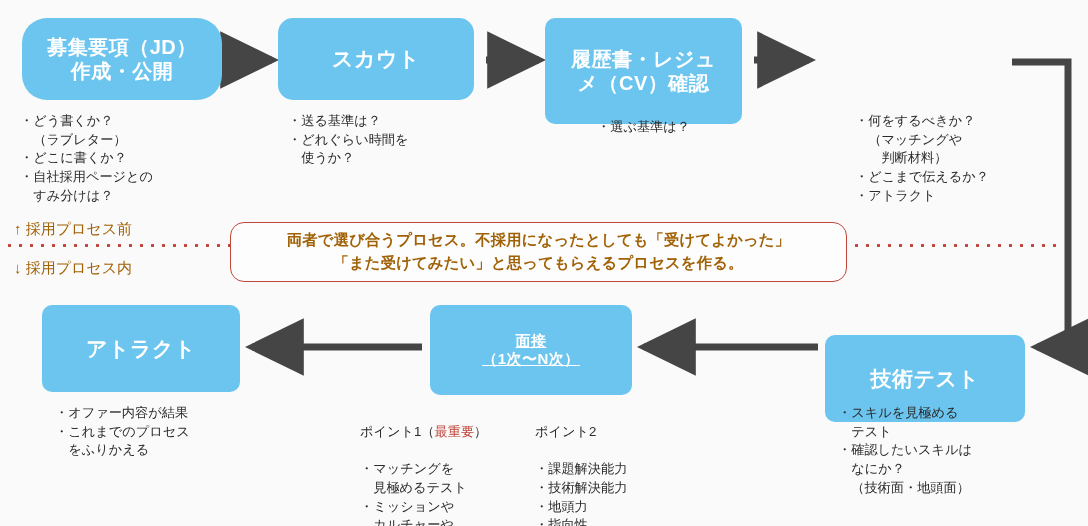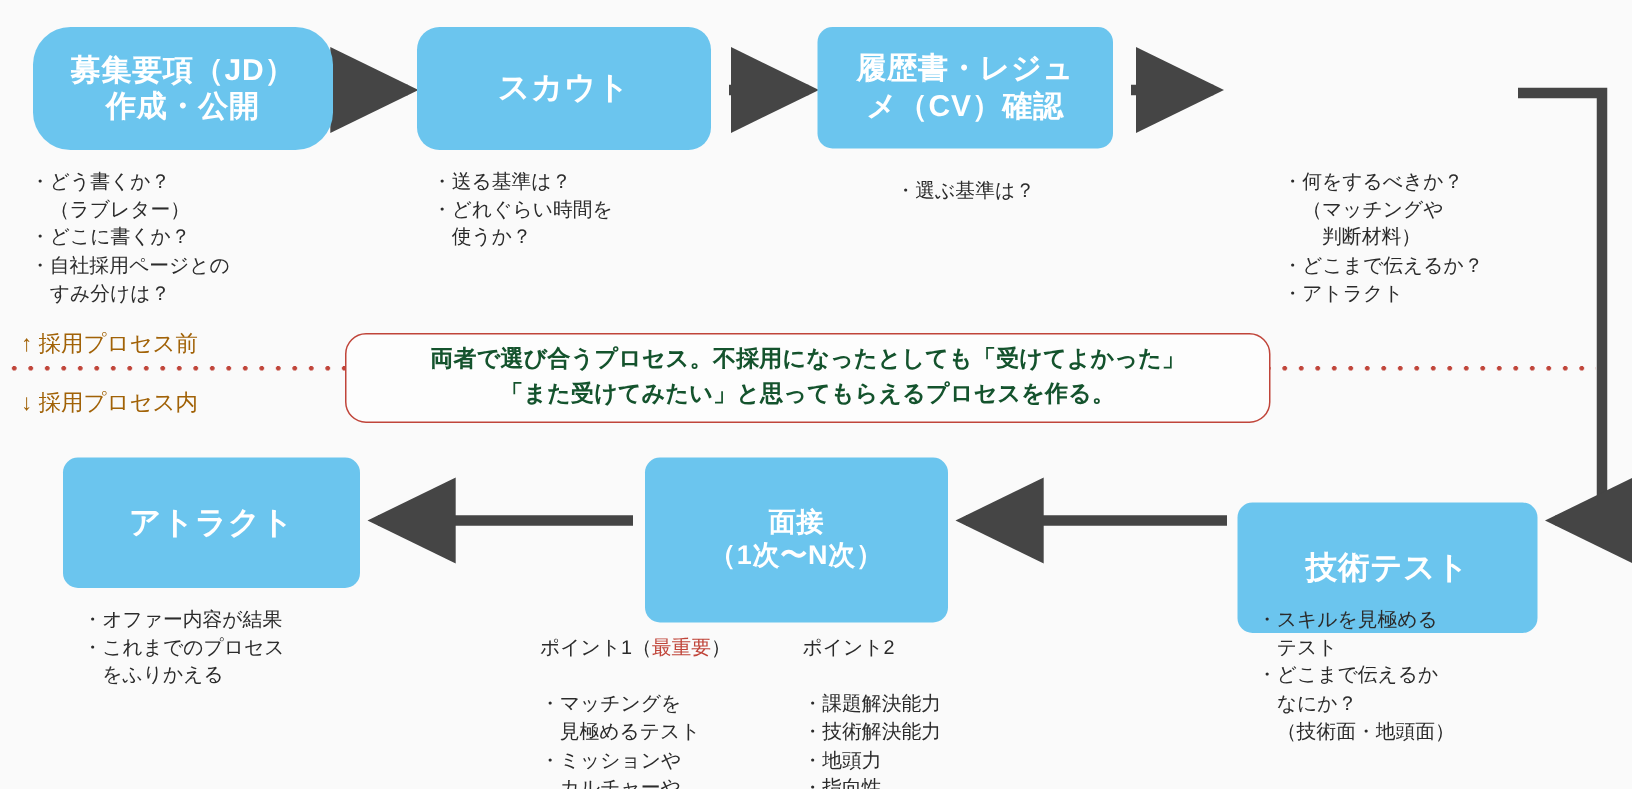--- a/index.html
+++ b/index.html
@@ -23,21 +23,21 @@
   }
   .notes.c{text-align:center;}
   .divlabel{position:absolute;font-size:15px;color:#a16207;white-space:nowrap;}
   .dotline{
     position:absolute;height:3px;
     background-image:radial-gradient(circle,#c0453a 0 1.4px,transparent 1.6px);
     background-size:11px 3px;background-repeat:repeat-x;
   }
   .callout{
     position:absolute;border:1.6px solid #c0453a;border-radius:14px;
-    background:#fdfdfd;color:#14532d;font-weight:bold;
+    background:#fdfdfd;color:#a16207;font-weight:bold;
     display:flex;align-items:center;justify-content:center;
     text-align:center;font-size:15.3px;line-height:1.5;white-space:pre-line;
     letter-spacing:.2px;
   }
   .hl{color:#c0453a;}
   svg.edges{position:absolute;left:0;top:0;width:1088px;height:526px;pointer-events:none;}
   .pt-title{font-size:13.2px;line-height:1.42;}
 </style>
 </head>
 <body>
@@ -70,21 +70,21 @@
 ・自社採用ページとの
 　すみ分けは？</div>
 
   <div class="box" style="left:278px;top:18px;width:196px;height:82px;font-size:21px;border-radius:15px;">
     <span class="t">スカウト</span>
   </div>
   <div class="notes" style="left:288px;top:112px;width:200px;">・送る基準は？
 ・どれぐらい時間を
 　使うか？</div>
 
-  <div class="box" style="left:545px;top:18px;width:197px;height:81px;font-size:20px;">
+  <div class="box" style="left:545px;top:18px;width:197px;height:106px;font-size:20px;">
     <span class="t">履歴書・レジュ
 メ（CV）確認</span>
   </div>
   <div class="notes c" style="left:545px;top:118px;width:197px;">・選ぶ基準は？</div>
 
   <div class="notes" style="left:855px;top:112px;width:215px;">・何をするべきか？
 　（マッチングや
 　　判断材料）
 ・どこまで伝えるか？
 ・アトラクト</div>
@@ -97,21 +97,21 @@
   <div class="callout" style="left:230px;top:222px;width:615px;height:58px;">両者で選び合うプロセス。不採用になったとしても「受けてよかった」
 「また受けてみたい」と思ってもらえるプロセスを作る。</div>
 
   <div class="box" style="left:42px;top:305px;width:198px;height:87px;font-size:21px;">
     <span class="t">アトラクト</span>
   </div>
   <div class="notes" style="left:55px;top:404px;width:210px;">・オファー内容が結果
 ・これまでのプロセス
 　をふりかえる</div>
 
-  <div class="box" style="left:430px;top:305px;width:202px;height:110px;font-size:18px;">
+  <div class="box" style="left:430px;top:305px;width:202px;height:90px;font-size:15px;text-decoration:underline;">
     <span class="t">面接
 （1次〜N次）</span>
   </div>
 
   <div class="notes" style="left:360px;top:404px;width:175px;">
     <div class="pt-title"><span>ポイント1（</span><span class="hl">最重要</span><span>）</span></div>
     <div style="white-space:pre-line;">・マッチングを
 　見極めるテスト
 ・ミッションや
 　カルチャーや
@@ -125,17 +125,17 @@
 ・地頭力
 ・指向性
 　（プロダクト・技術）</div>
   </div>
 
   <div class="box" style="left:825px;top:305px;width:200px;height:87px;font-size:21px;margin-top:30px;">
     <span class="t">技術テスト</span>
   </div>
   <div class="notes" style="left:838px;top:404px;width:210px;">・スキルを見極める
 　テスト
-・どこまで伝えるか
+・確認したいスキルは
 　なにか？
 　（技術面・地頭面）</div>
 
 </div>
 
 </body></html>

